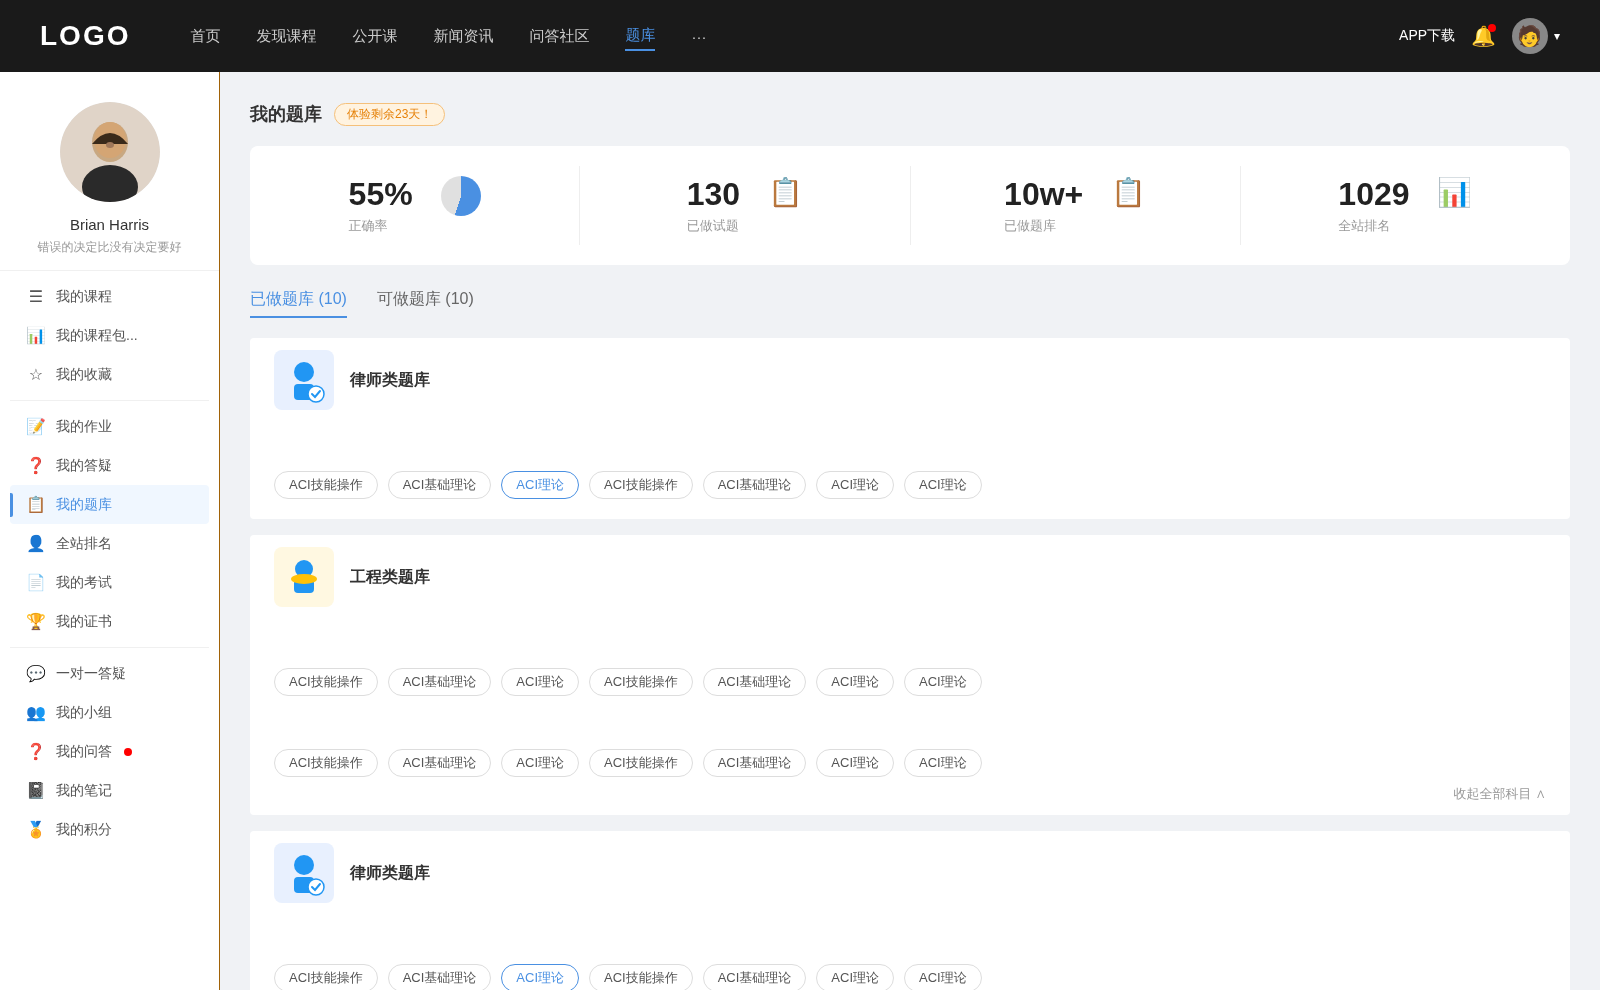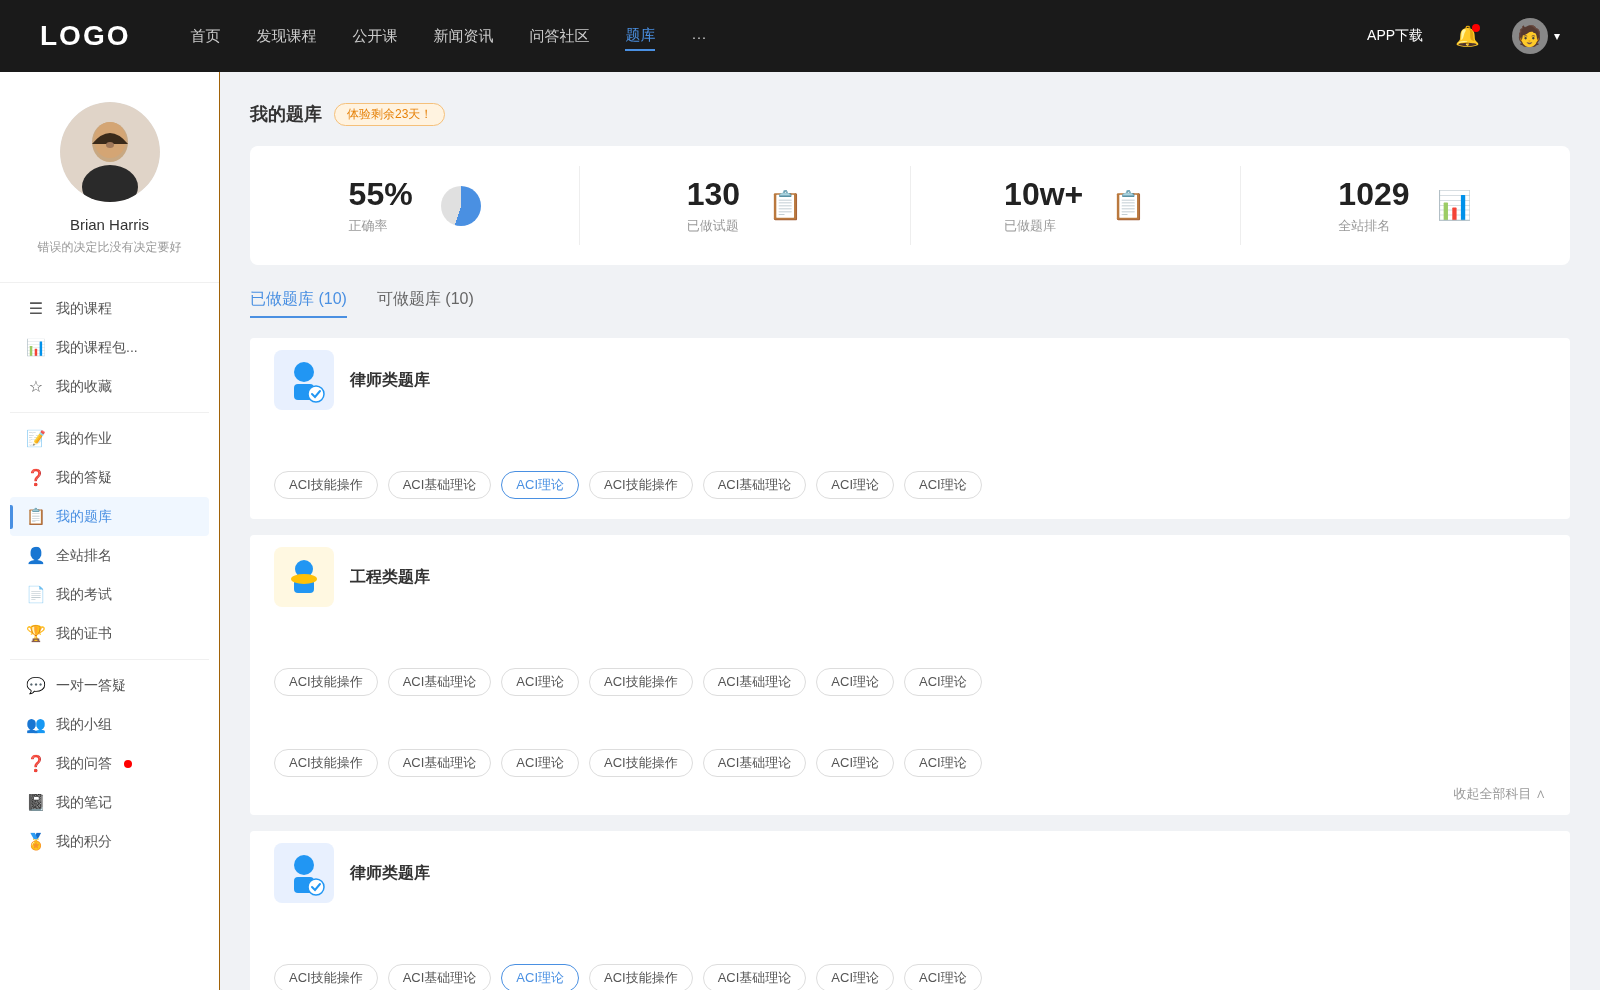--- a/index.html
+++ b/index.html
@@ -33,21 +33,21 @@
       cursor: pointer;
       padding: 4px 0;
     }
     .nav-item.active {
       color: #4a90e2;
       border-bottom: 2px solid #4a90e2;
     }
     .navbar-right {
       display: flex;
       align-items: center;
-      gap: 32px;
+      gap: 16px;
       color: white;
     }
     .app-download { font-size: 14px; cursor: pointer; }
     .bell-icon {
       font-size: 20px;
       cursor: pointer;
       position: relative;
     }
     .bell-dot {
       width: 8px; height: 8px;
@@ -100,21 +100,21 @@
     }
     .profile-name {
       font-size: 15px;
       font-weight: 500;
       color: #333;
       margin-bottom: 6px;
     }
     .profile-motto {
       font-size: 12px;
       color: #999;
-      margin-bottom: 20px;
+      margin-bottom: 8px;
       text-align: center;
       padding: 0 10px;
     }
     .sidebar-divider {
       width: 100%;
       height: 1px;
       background: #f0f0f0;
       margin: 6px 0;
     }
     .sidebar-menu {
@@ -185,21 +185,20 @@
     .stats-row {
       display: flex;
       background: white;
       border-radius: 8px;
       padding: 20px 0;
       margin-bottom: 24px;
     }
     .stat-item {
       flex: 1;
       display: flex;
-      align-items: center;
       justify-content: center;
       gap: 28px;
       border-right: 1px solid #eee;
       padding: 10px 20px;
     }
     .stat-item:last-child { border-right: none; }
     .stat-value {
       font-size: 32px;
       font-weight: 600;
       color: #222;

